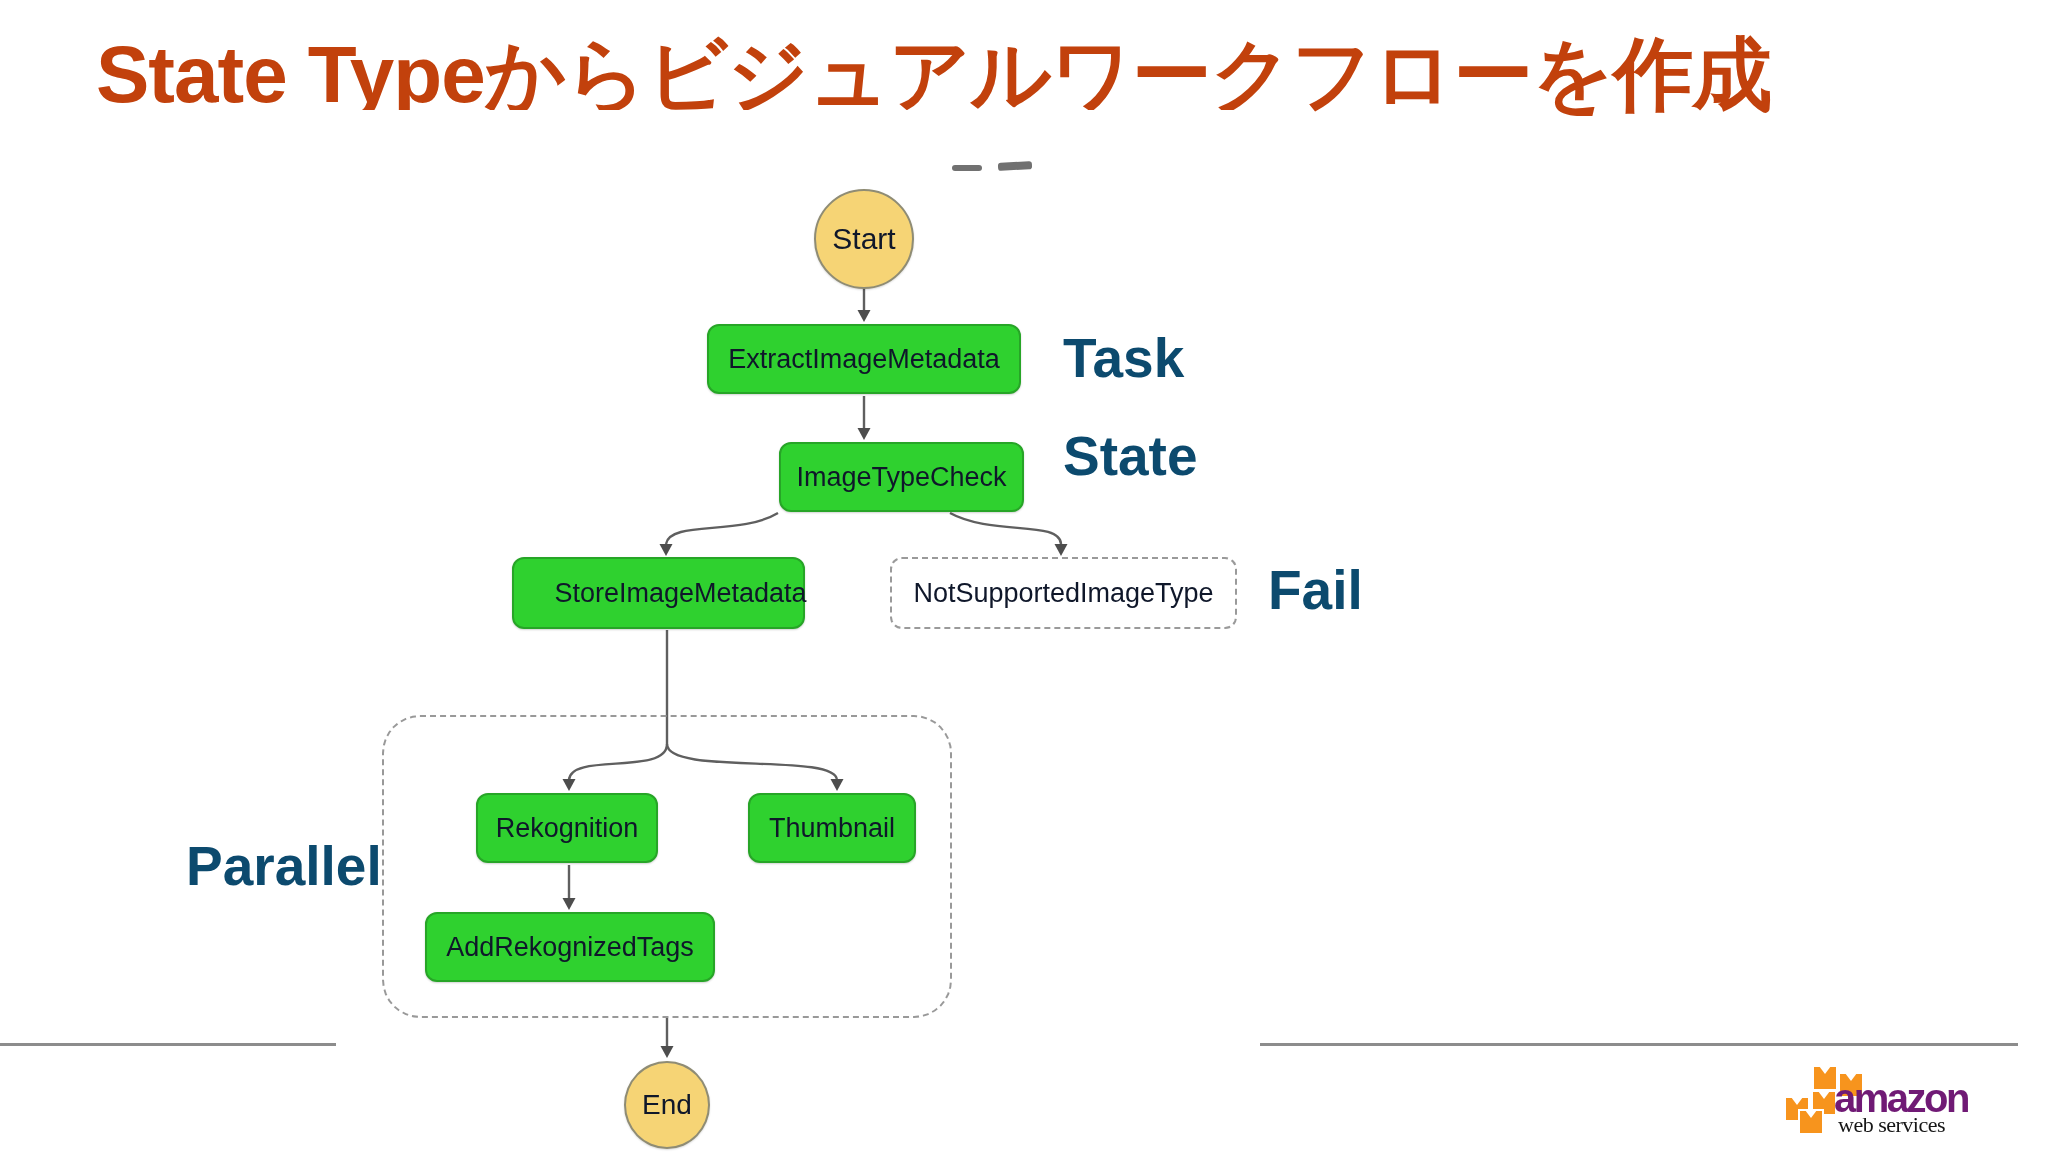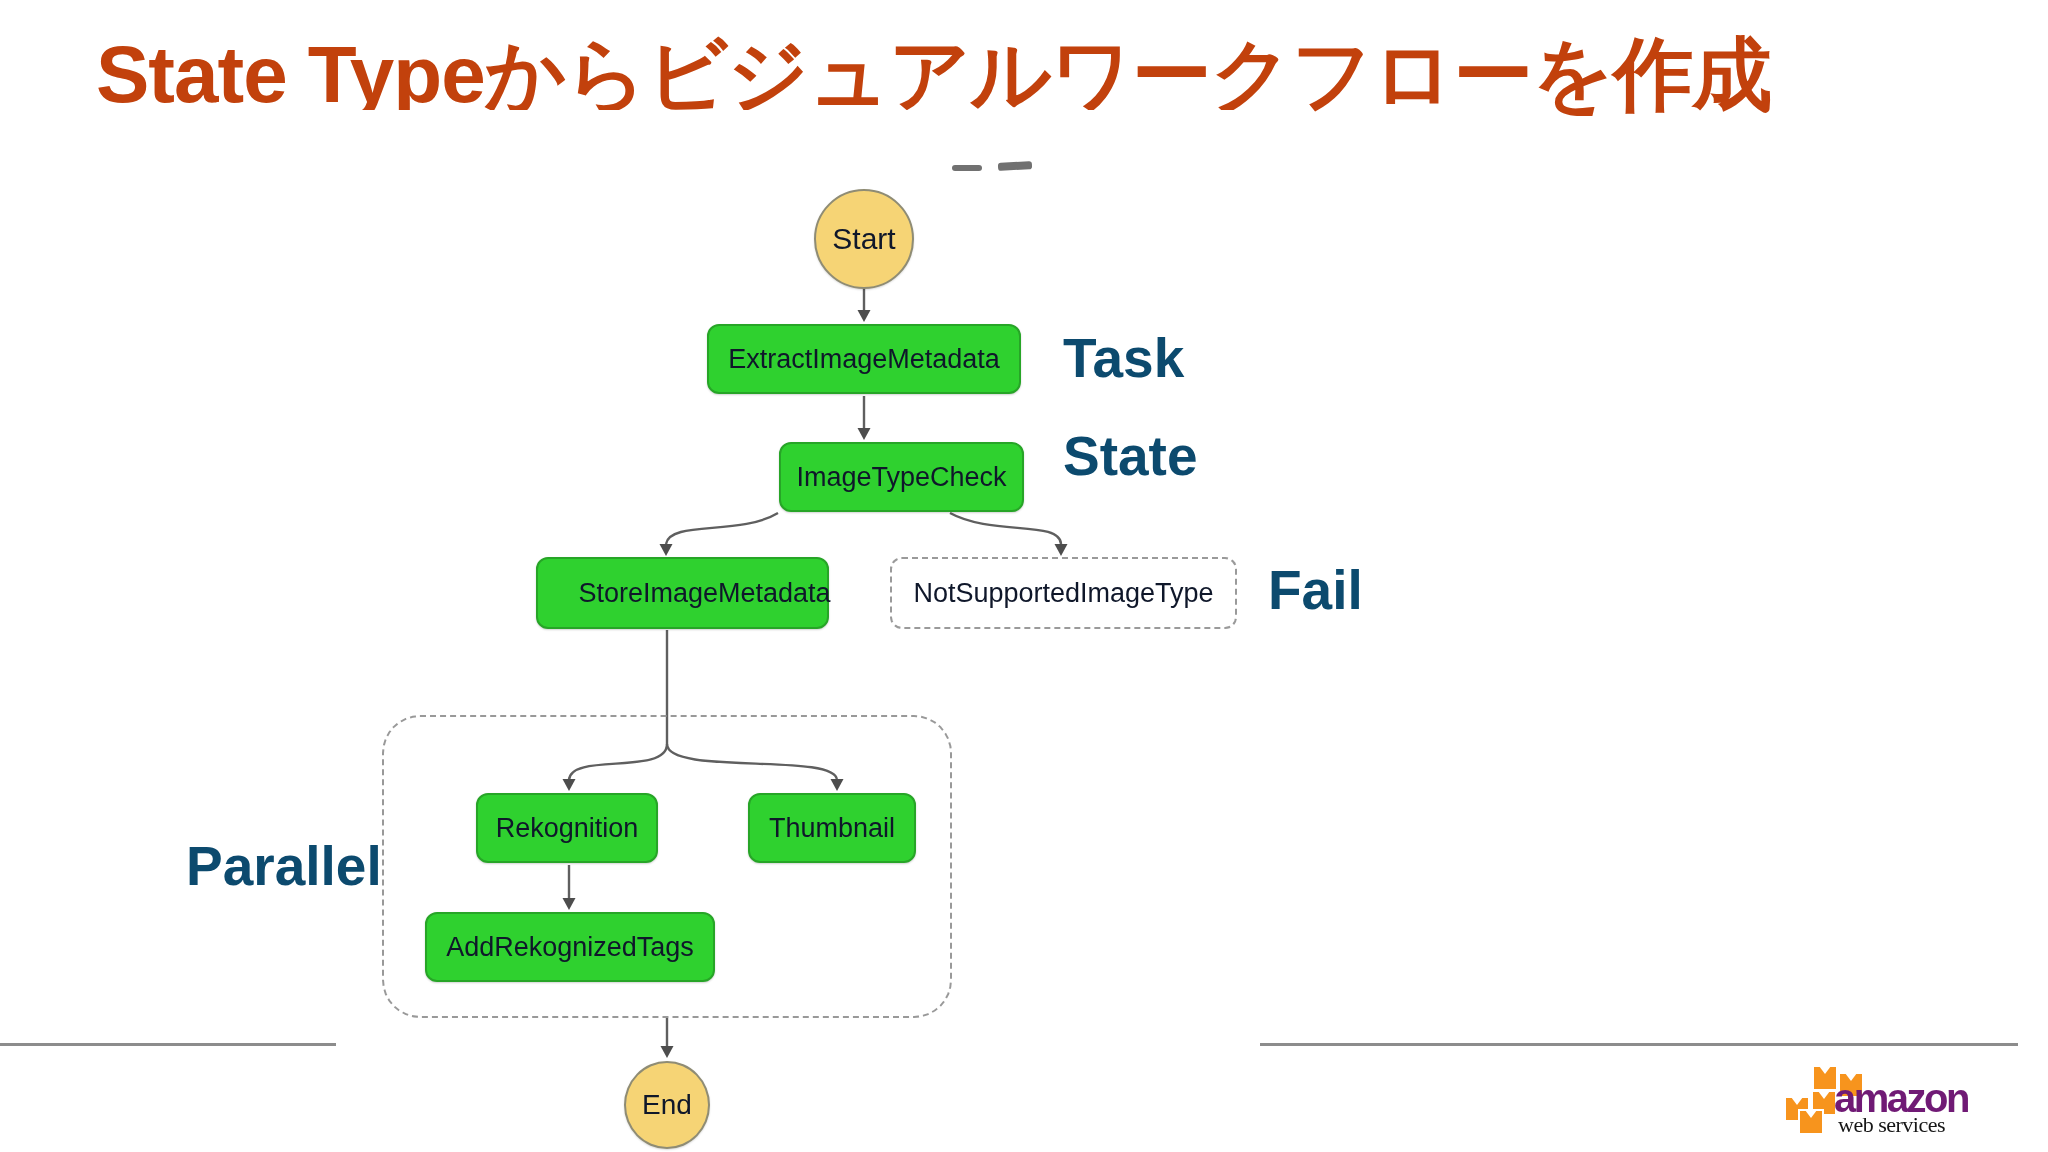--- a/index.html
+++ b/index.html
@@ -115,21 +115,21 @@
   </div>
 
 <div class="abs node green" style="left:707px;top:324px;width:314px;height:70px;">
     <span>ExtractImageMetadata</span>
   </div>
 
 <div class="abs node green" style="left:742px;top:442px;width:245px;height:70px;margin-left:37px;">
     <span>ImageTypeCheck</span>
   </div>
 
-<div class="abs node green" style="left:536px;top:557px;width:293px;height:72px;padding-left:44px;">
+<div class="abs node green" style="left:512px;top:557px;width:293px;height:72px;padding-left:44px;">
     <span>StoreImageMetadata</span>
   </div>
 
 <div class="abs node dashed" style="left:890px;top:557px;width:347px;height:72px;">
     <span>NotSupportedImageType</span>
   </div>
 
 <div class="abs node green" style="left:476px;top:793px;width:182px;height:70px;">
     <span>Rekognition</span>
   </div>

